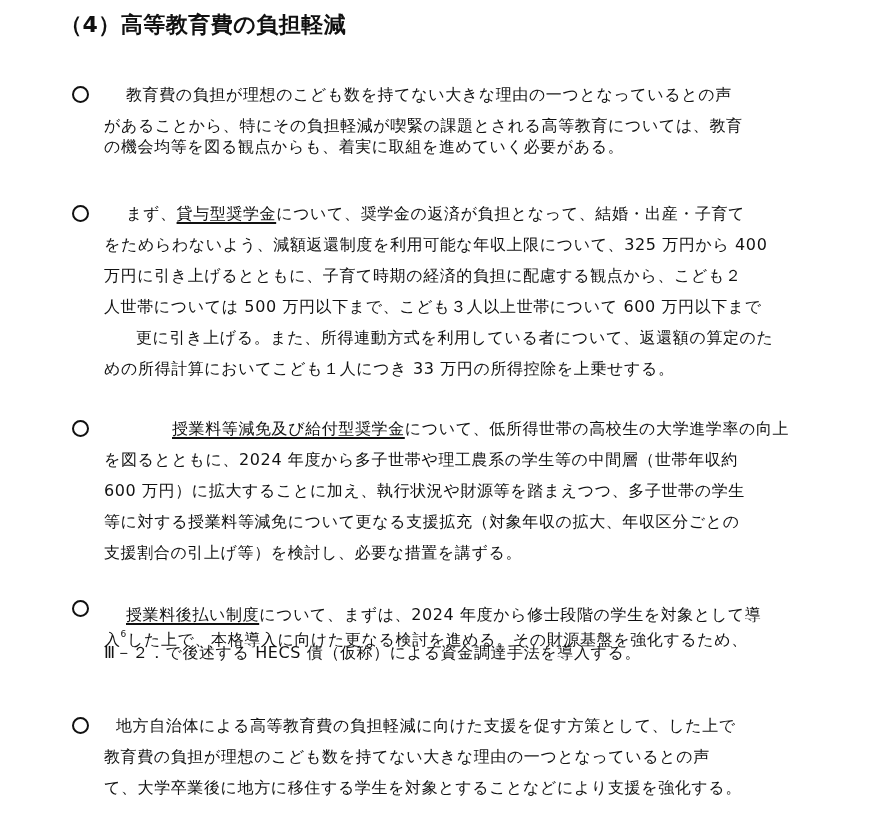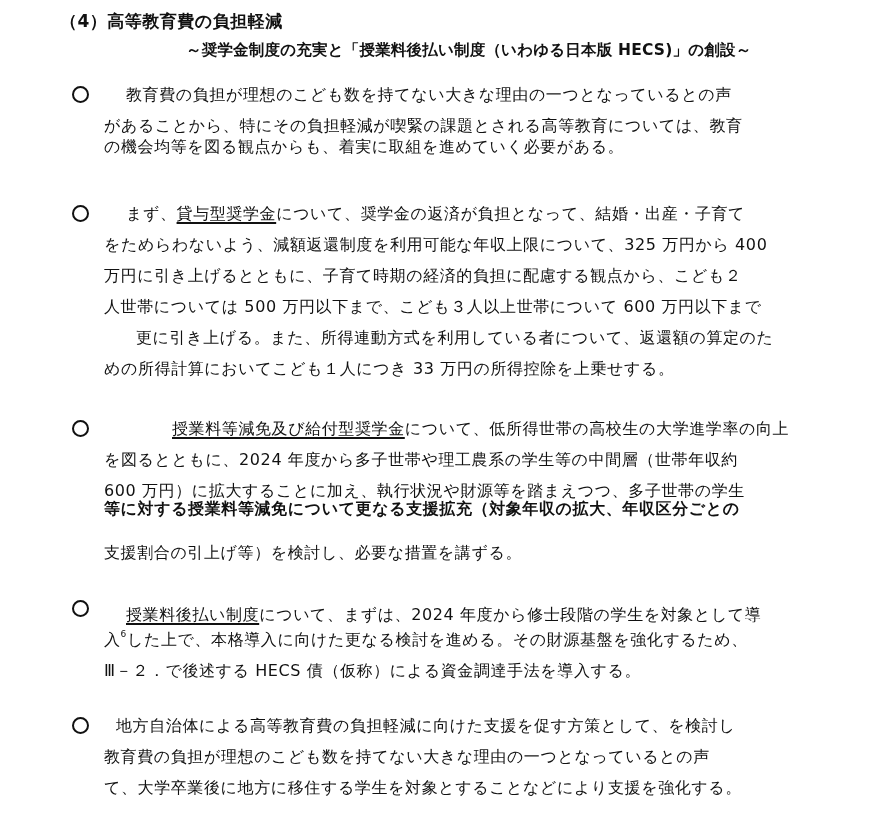--- a/index.html
+++ b/index.html
@@ -19,21 +19,21 @@
       position: absolute;
       left: 0;
       top: 0;
       width: 870px;
       height: 813px;
     }
     .heading {
       position: absolute;
       left: 60px;
       top: 10px;
-      font-size: 17px;
+      font-size: 22px;
       font-weight: bold;
       letter-spacing: 0.5px;
       white-space: nowrap;
     }
     .subheading {
       position: absolute;
       left: 186px;
       top: 40px;
       font-size: 15.5px;
       font-weight: bold;
@@ -84,21 +84,20 @@
       vertical-align: top;
       line-height: 18px;
     }
   </style>
 </head>
 <body>
 
 <div class="doc">
 
   <div class="heading">（4）高等教育費の負担軽減</div>
-  <div class="subheading">～奨学金制度の充実と「授業料後払い制度（いわゆる日本版 HECS)」の創設～</div>
 
   <div class="para" style="top:80px;">
     <span class="bullet"><span class="bullet-circle"></span></span>
     <div class="line first" style="top:0px;">教育費の負担が理想のこども数を持てない大きな理由の一つとなっているとの声</div>
     <div class="line" style="top:31px;">があることから、特にその負担軽減が喫緊の課題とされる高等教育については、教育</div>
     <div class="line" style="top:52px;">の機会均等を図る観点からも、着実に取組を進めていく必要がある。</div>
   </div>
 
   <div class="para" style="top:199px;">
     <span class="bullet"><span class="bullet-circle"></span></span>
@@ -112,35 +111,35 @@
     <div class="line" style="top:155px;">めの所得計算においてこども１人につき 33 万円の所得控除を上乗せする。</div>
   </div>
 
   <div class="para" style="top:414px;">
     <span class="bullet"><span class="bullet-circle"></span></span>
     <div class="line first" style="top:0px;margin-left:46px;">
       <span class="u">授業料等減免及び給付型奨学金</span><span>について、低所得世帯の高校生の大学進学率の向上</span>
     </div>
     <div class="line" style="top:31px;">を図るとともに、2024 年度から多子世帯や理工農系の学生等の中間層（世帯年収約</div>
     <div class="line" style="top:62px;">600 万円）に拡大することに加え、執行状況や財源等を踏まえつつ、多子世帯の学生</div>
-    <div class="line" style="top:80px;font-weight:bold;">等に対する授業料等減免について更なる支援拡充（対象年収の拡大、年収区分ごとの</div>
+    <div class="line" style="top:93px;">等に対する授業料等減免について更なる支援拡充（対象年収の拡大、年収区分ごとの</div>
     <div class="line" style="top:124px;">支援割合の引上げ等）を検討し、必要な措置を講ずる。</div>
   </div>
 
   <div class="para" style="top:594px;">
     <span class="bullet"><span class="bullet-circle"></span></span>
     <div class="line first" style="top:6px;">
       <span class="u">授業料後払い制度</span><span>について、まずは、2024 年度から修士段階の学生を対象として導</span>
     </div>
     <div class="line" style="top:31px;">
       <span>入</span><sup>6</sup><span>した上で、本格導入に向けた更なる検討を進める。その財源基盤を強化するため、</span>
     </div>
-    <div class="line" style="top:62px;text-align:right;">Ⅲ－２．で後述する HECS 債（仮称）による資金調達手法を導入する。</div>
+    <div class="line" style="top:44px;text-align:right;">Ⅲ－２．で後述する HECS 債（仮称）による資金調達手法を導入する。</div>
   </div>
 
   <div class="para" style="top:711px;">
     <span class="bullet"><span class="bullet-circle"></span></span>
-    <div class="line first" style="top:0px; left:56px;">地方自治体による高等教育費の負担軽減に向けた支援を促す方策として、を検討し</div>
+    <div class="line first" style="top:0px; left:56px;">地方自治体による高等教育費の負担軽減に向けた支援を促す方策として、した上で</div>
     <div class="line" style="top:31px;">教育費の負担が理想のこども数を持てない大きな理由の一つとなっているとの声</div>
     <div class="line" style="top:62px;">て、大学卒業後に地方に移住する学生を対象とすることなどにより支援を強化する。</div>
   </div>
 
 </div>
 
 </body></html>

